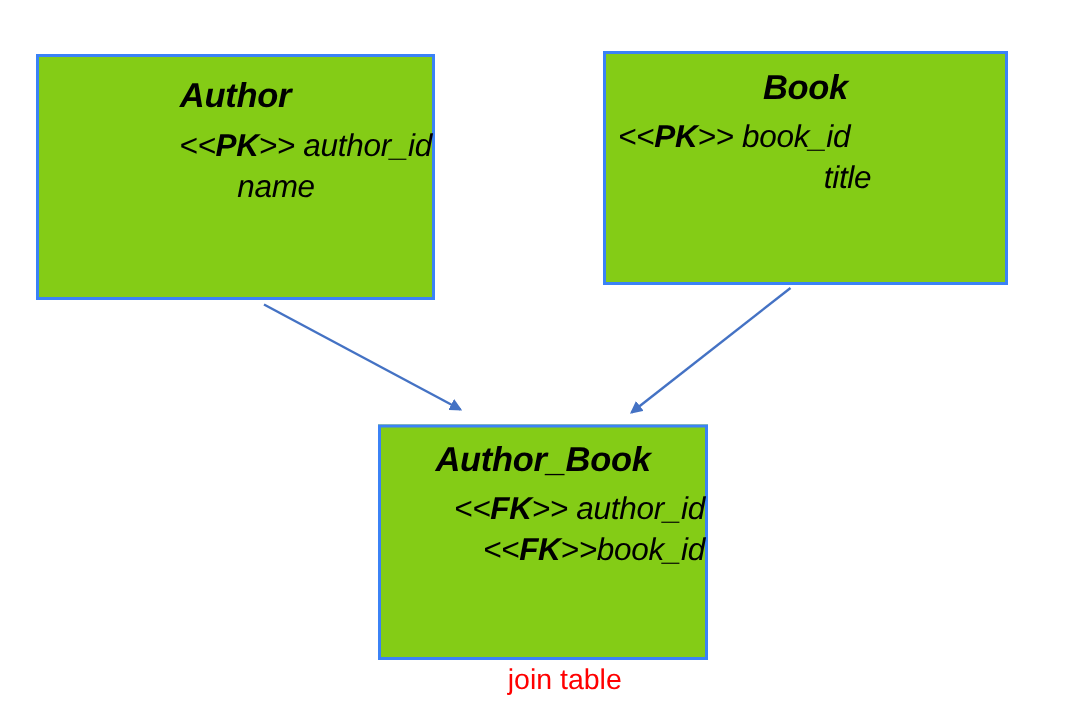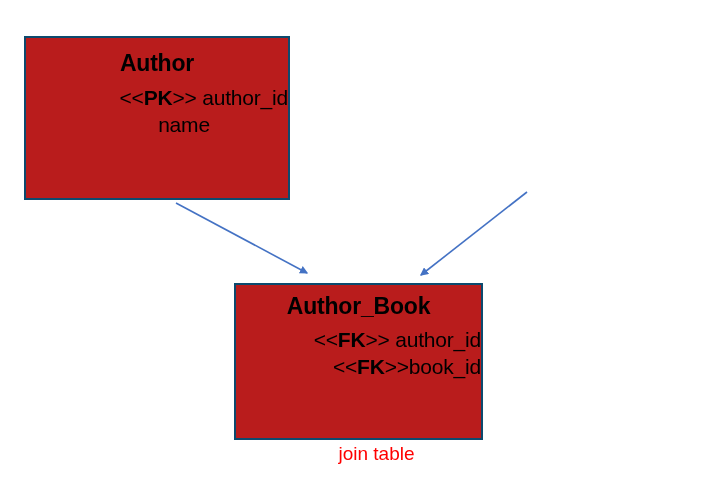--- a/index.html
+++ b/index.html
@@ -26,22 +26,23 @@
     left: 0;
     top: 0;
     width: 720px;
     height: 480px;
     pointer-events: none;
   }
 
   .entity {
     position: absolute;
     box-sizing: border-box;
-    background: #b91c1c;
-    border: 2px solid #0c4a6e;
+    background: #84cc16;
+    border: 2px solid #3b82f6;
+    font-style: italic;
   }
 
   .entity-title {
     text-align: center;
     font-weight: bold;
     font-size: 23px;
     line-height: 1.1;
     letter-spacing: -0.2px;
     white-space: nowrap;
   }
@@ -85,23 +86,23 @@
     width: 270px;
     height: 156px;
   }
   #entity-book .entity-title { margin-top: 10px; }
   #entity-book .attr-list { margin-top: 8px; }
   #entity-book .attr.a0 { text-align: left; padding-left: 8px; }
   #entity-book .attr.a1 { text-align: center; padding-left: 56px; }
 
   
   #entity-author-book {
-    left: 234px;
+    left: 252px;
     top: 283px;
-    width: 249px;
+    width: 220px;
     height: 157px;
   }
   #entity-author-book .entity-title { margin-top: 9px; }
   #entity-author-book .attr-list { margin-top: 8px; }
   #entity-author-book .attr.a0 { text-align: right; padding-left: 10px; }
   #entity-author-book .attr.a1 { text-align: right; padding-left: 36px; }
 
   .note {
     position: absolute;
     left: 243px;
@@ -130,20 +131,27 @@
   </svg>
 
   <div class="entity" id="entity-author">
     <div class="entity-title">Author</div>
     <ul class="attr-list">
       <li class="attr a0"><span class="stereo"><span>&lt;&lt;</span><b>PK</b><span>&gt;&gt;</span></span><span> author_id</span></li>
       <li class="attr a1"><span>name</span></li>
     </ul>
   </div>
 
+  <div class="entity" id="entity-book">
+    <div class="entity-title">Book</div>
+    <ul class="attr-list">
+      <li class="attr a0"><span class="stereo"><span>&lt;&lt;</span><b>PK</b><span>&gt;&gt;</span></span><span> book_id</span></li>
+      <li class="attr a1"><span>title</span></li>
+    </ul>
+  </div>
 
   <div class="entity" id="entity-author-book">
     <div class="entity-title">Author_Book</div>
     <ul class="attr-list">
       <li class="attr a0"><span class="stereo"><span>&lt;&lt;</span><b>FK</b><span>&gt;&gt;</span></span><span> author_id</span></li>
       <li class="attr a1"><span class="stereo"><span>&lt;&lt;</span><b>FK</b><span>&gt;&gt;</span></span><span>book_id</span></li>
     </ul>
   </div>
 
   <div class="note">join table</div>

